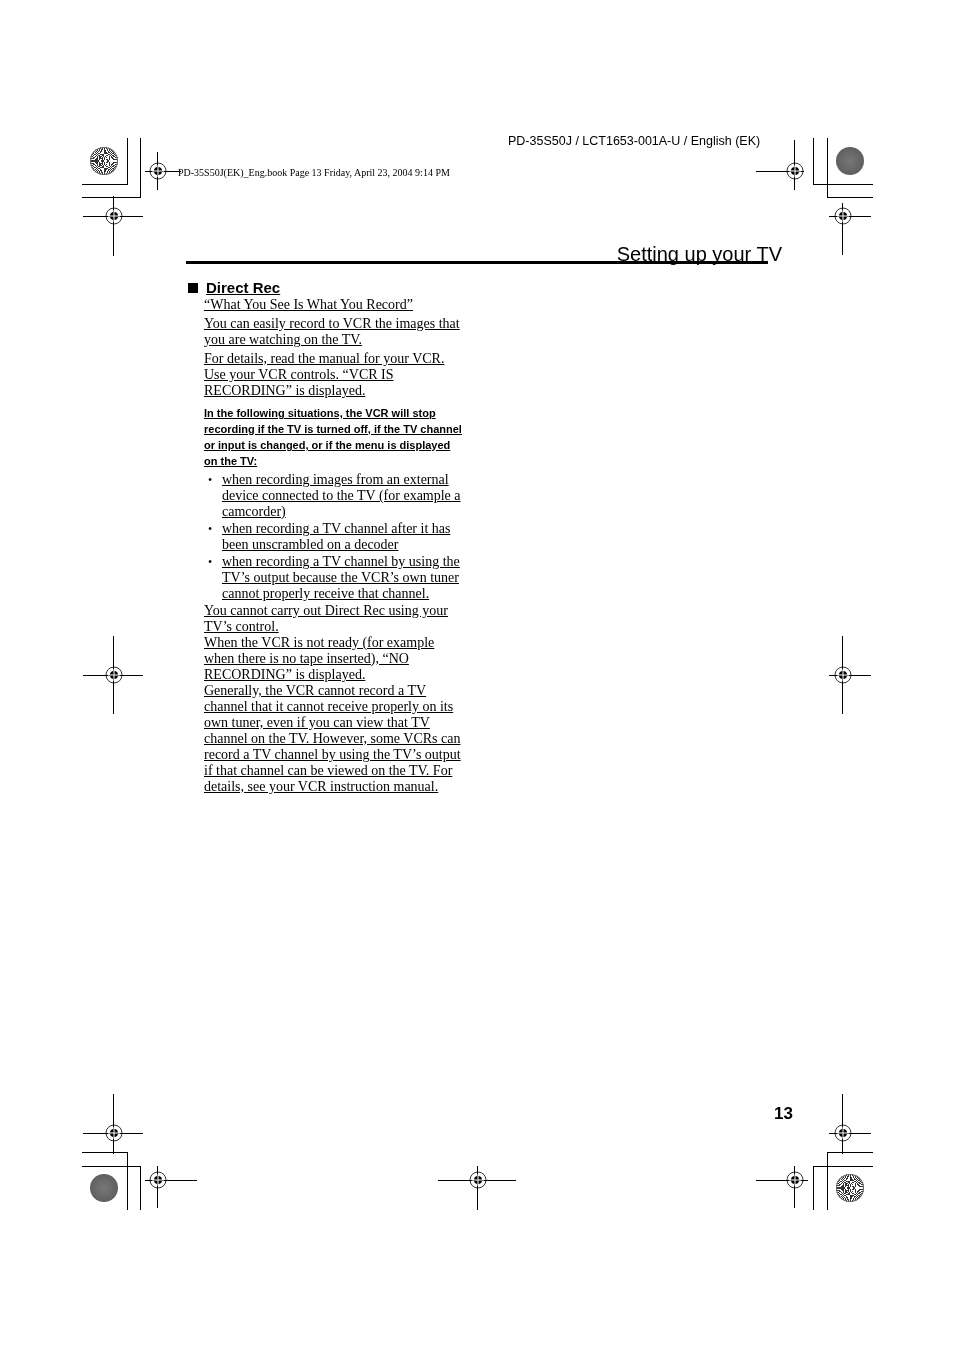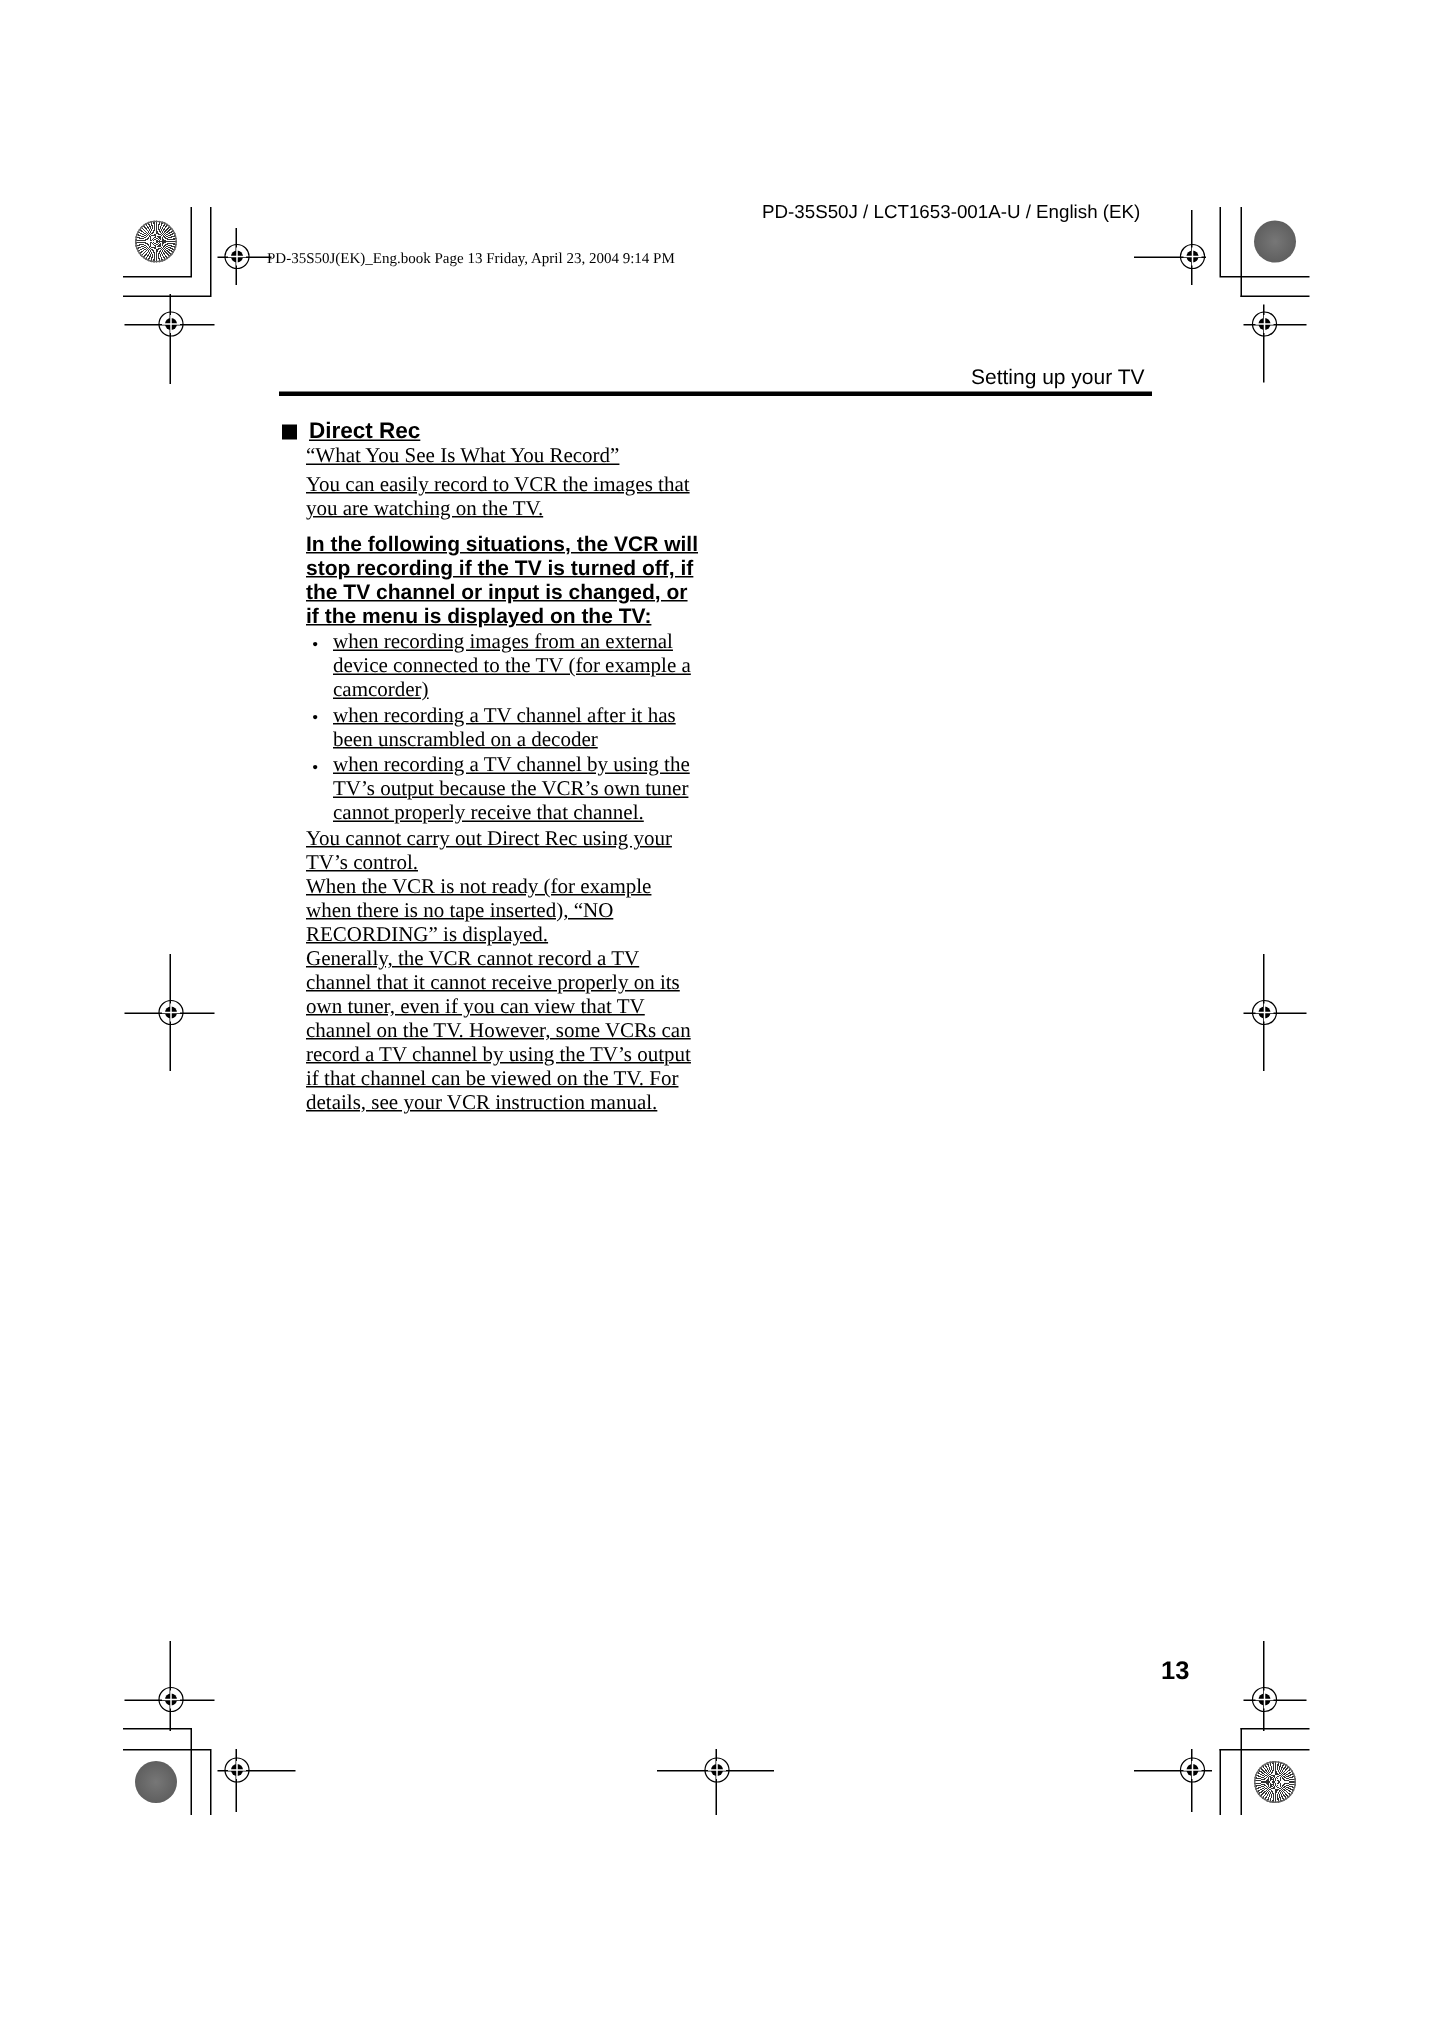--- a/index.html
+++ b/index.html
@@ -3,31 +3,31 @@
 <meta charset="utf-8">
 <style>
   html, body { margin: 0; padding: 0; background: #ffffff; }
   body { width: 954px; height: 1351px; position: relative; overflow: hidden; color: #000; }
   .abs { position: absolute; }
   .sans { font-family: "Liberation Sans", sans-serif; }
   .serif { font-family: "Liberation Serif", serif; }
 
   .doc-id { left: 508px; top: 134px; font-size: 12.5px; white-space: nowrap; }
   .book-info { left: 178px; top: 167px; font-size: 10px; white-space: nowrap; }
-  .section-title { right: 191px; top: 243px; font-size: 14px; white-space: nowrap; text-align: right; }
+  .section-title { right: 172px; top: 243px; font-size: 20px; white-space: nowrap; text-align: right; }
   .header-rule { left: 186px; top: 261px; width: 582px; height: 3px; background: #000; }
   .page-num { left: 774px; top: 1104px; font-size: 17px; font-weight: bold; }
 
   .content { left: 186px; top: 279px; width: 290px; text-decoration: underline; }
   .heading { font-size: 15px; font-weight: bold; line-height: 18px; display: flex; align-items: center; }
   .heading .sq { display: inline-block; width: 10px; height: 10px; background: #000; margin-right: 8px; margin-left: 2px; }
   .body { margin-left: 18px; width: 262px; }
   .p { font-family: "Liberation Serif", serif; font-size: 14px; line-height: 16px; margin: 0; }
   .p.gap { margin-top: 3px; }
-  .bold-p { font-family: "Liberation Sans", sans-serif; font-weight: bold; font-size: 14px; line-height: 16px; margin-top: 6px; }
+  .bold-p { font-family: "Liberation Sans", sans-serif; font-weight: bold; font-size: 11px; line-height: 16px; margin-top: 6px; }
   ul.bullets { list-style: none; padding: 0; margin: 3px 0 0 0; }
   ul.bullets li { position: relative; padding-left: 18px; font-family: "Liberation Serif", serif; font-size: 14px; line-height: 16px; margin-bottom: 1px; }
   ul.bullets li::before { content: "\2022"; position: absolute; left: 4px; top: 0; font-size: 12px; }
 
   
   .line-h { position: absolute; height: 1px; background: #000; }
   .line-v { position: absolute; width: 1px; background: #000; }
   .reg { position: absolute; width: 18px; height: 18px; margin-left: -9px; margin-top: -9px; }
   .star { position: absolute; width: 28px; height: 28px; margin-left: -14px; margin-top: -14px; border-radius: 50%; }
   .star.radial { background: repeating-conic-gradient(#333 0deg 4deg, #fff 4deg 8deg); box-shadow: inset 0 0 0 1px #666; }
@@ -42,20 +42,21 @@
 <div class="abs header-rule"></div>
 
 <div class="abs content">
   <div class="heading sans">
     <span class="sq"></span>
     <span>Direct Rec</span>
   </div>
   <div class="body">
     <p class="p">“What You See Is What You Record”</p>
     <p class="p gap">You can easily record to VCR the images that you are watching on the TV.</p>
+    <p class="p gap">For details, read the manual for your VCR. Use your VCR controls. “VCR IS RECORDING” is displayed.</p>
     <div class="bold-p">In the following situations, the VCR will stop recording if the TV is turned off, if the TV channel or input is changed, or if the menu is displayed on the TV:</div>
     <ul class="bullets">
       <li>when recording images from an external device connected to the TV (for example a camcorder)</li>
       <li>when recording a TV channel after it has been unscrambled on a decoder</li>
       <li>when recording a TV channel by using the TV’s output because the VCR’s own tuner cannot properly receive that channel.</li>
     </ul>
     <p class="p">You cannot carry out Direct Rec using your TV’s control.</p>
     <p class="p">When the VCR is not ready (for example when there is no tape inserted), “NO RECORDING” is displayed.</p>
     <p class="p">Generally, the VCR cannot record a TV channel that it cannot receive properly on its own tuner, even if you can view that TV channel on the TV. However, some VCRs can record a TV channel by using the TV’s output if that channel can be viewed on the TV. For details, see your VCR instruction manual.</p>
   </div>

